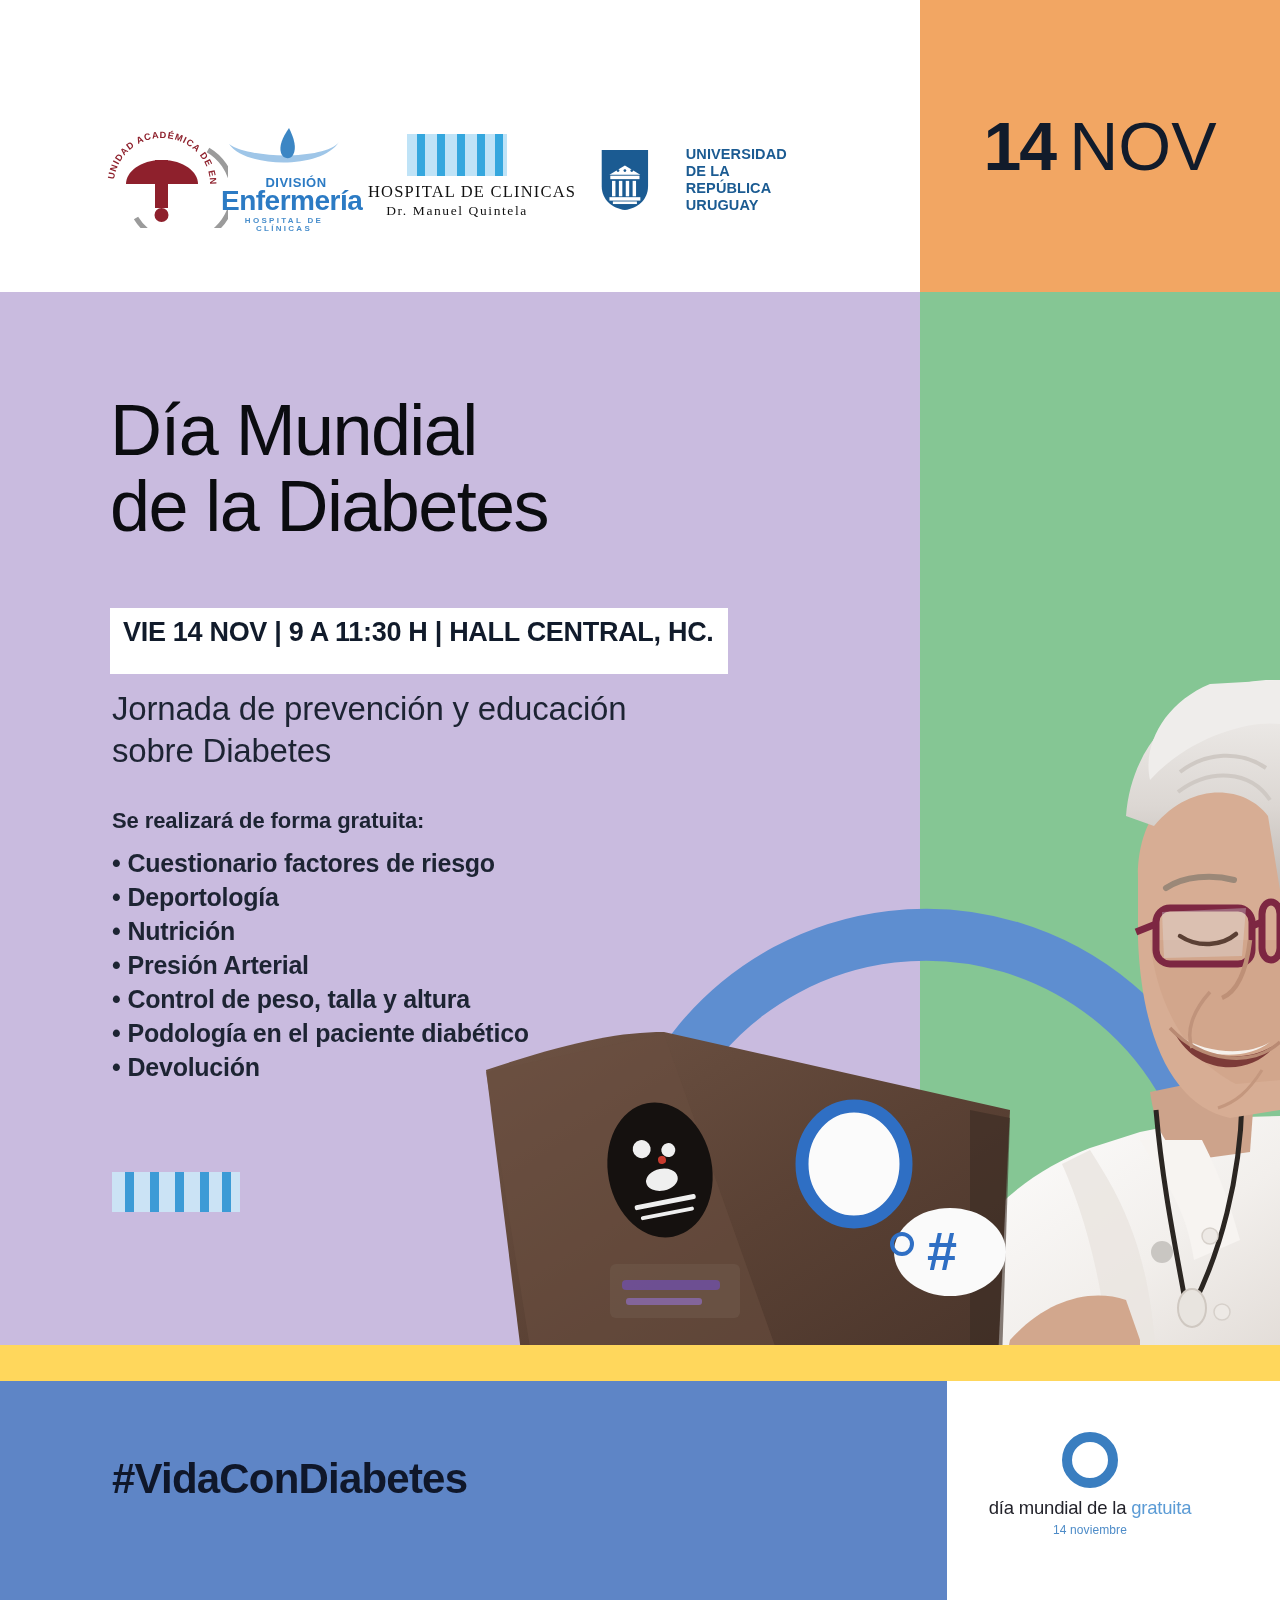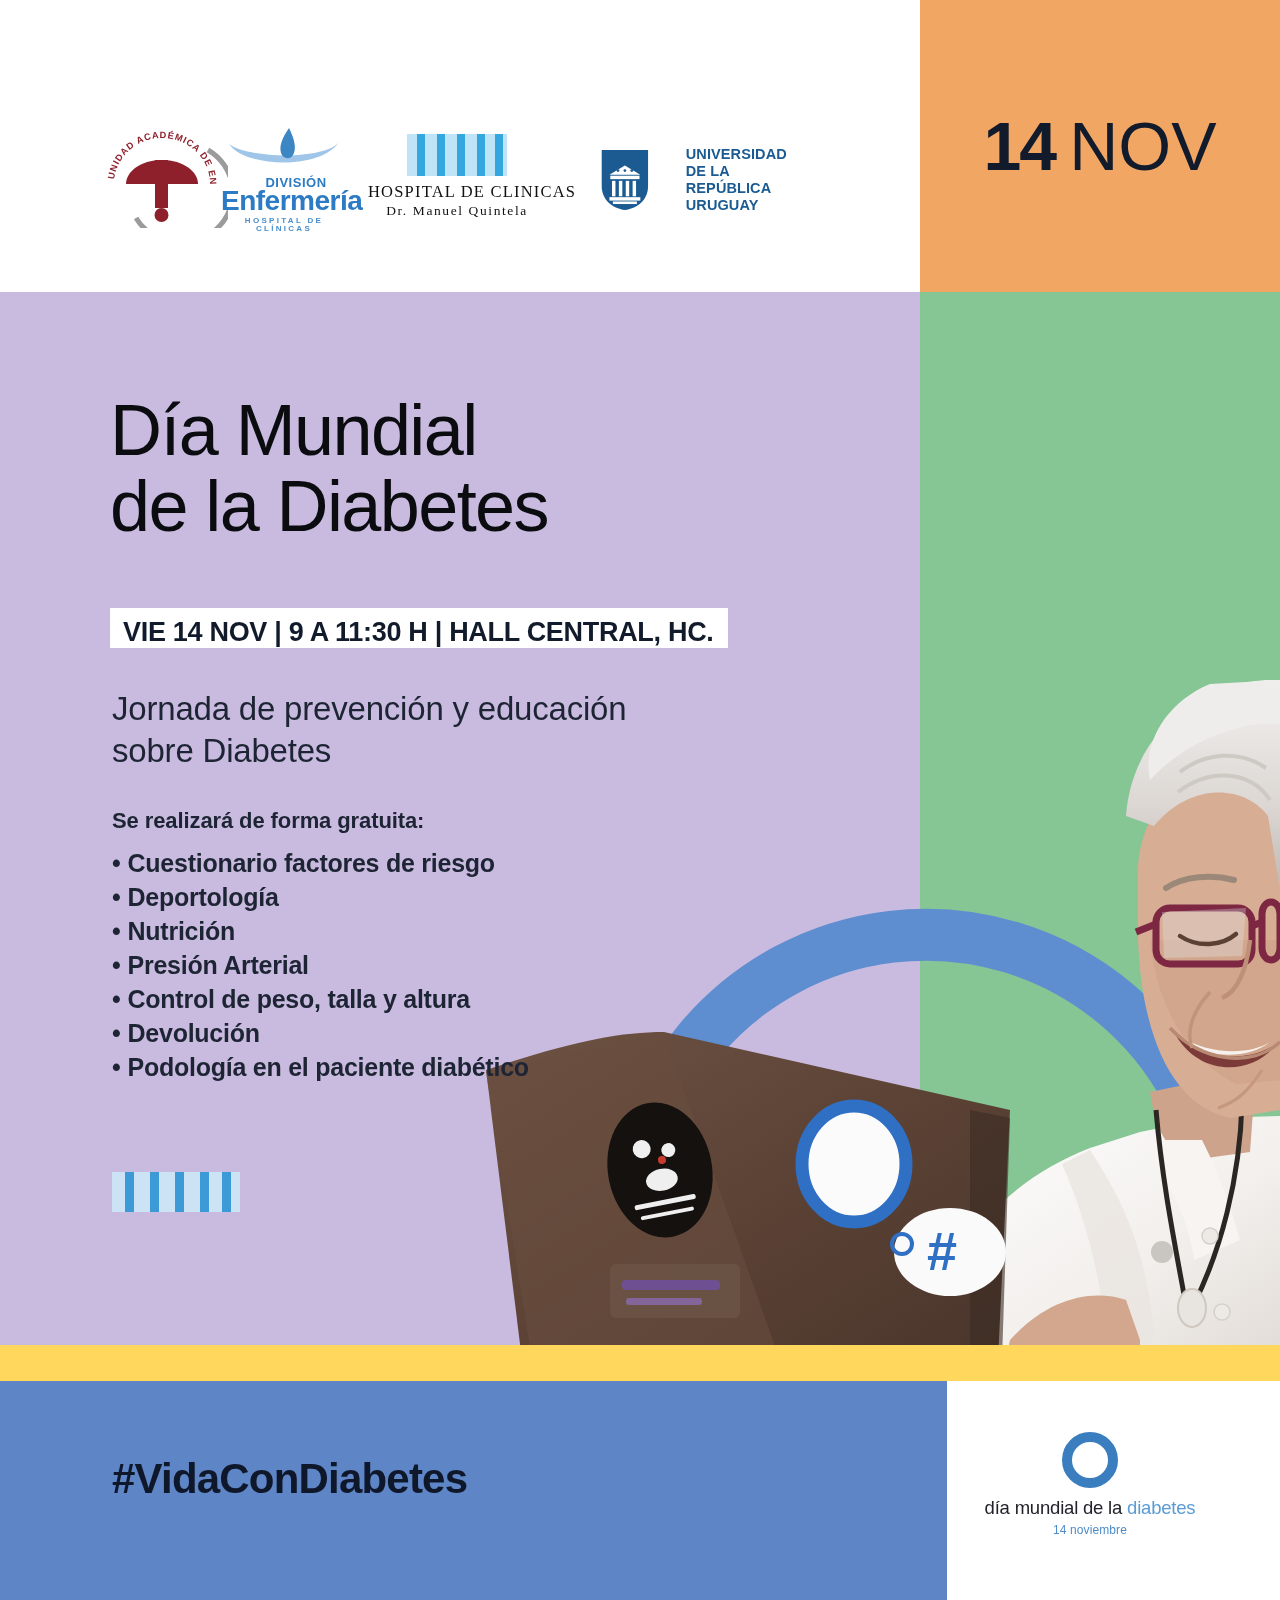--- a/index.html
+++ b/index.html
@@ -198,21 +198,21 @@
     font-size: 72px;
     font-weight: 400;
     line-height: 1.06;
     letter-spacing: -1.6px;
     color: #0B0C10;
   }
   .datebar {
     position: absolute;
     left: 110px; top: 608px;
     background: #ffffff;
-    padding: 9px 14px 0 13px;
+    padding: 9px 14px 26px 13px;
     font-size: 27px;
     font-weight: 800;
     letter-spacing: -0.3px;
     color: #111B2B;
     white-space: nowrap;
   }
   .subtitle {
     position: absolute;
     left: 112px; top: 688px;
     width: 700px;
@@ -497,37 +497,37 @@
   </div>
 
   <div class="lead">Se realizará de forma gratuita:</div>
 
   <ul class="bullets">
     <li><span class="dot">•</span><span>Cuestionario factores de riesgo</span></li>
     <li><span class="dot">•</span><span>Deportología</span></li>
     <li><span class="dot">•</span><span>Nutrición</span></li>
     <li><span class="dot">•</span><span>Presión Arterial</span></li>
     <li><span class="dot">•</span><span>Control de peso, talla y altura</span></li>
+    <li><span class="dot">•</span><span>Podología en el paciente diabético</span></li>
     <li><span class="dot">•</span><span>Devolución</span></li>
-    <li><span class="dot">•</span><span>Podología en el paciente diabético</span></li>
   </ul>
 
   <div class="decor-bars">
     <i style="left:13px"></i>
       <i style="left:38px"></i>
       <i style="left:63px"></i>
       <i style="left:88px"></i>
       <i style="left:110px"></i>
   </div>
 
   <div class="bg-yellow"></div>
   <div class="bg-blue-bottom"></div>
   <div class="bg-white-bottom"></div>
 
   <div class="hashtag">#VidaConDiabetes</div>
 
   <div class="wdd-logo">
     <div class="wdd-ring"></div>
-    <div class="wdd-name"><span>día mundial de la </span><span class="blue">diabetes</span></div>
+    <div class="wdd-name"><span>día mundial de la </span><span class="blue">gratuita</span></div>
     <div class="wdd-date">14 noviembre</div>
   </div>
 
 </div>
 
 </body></html>

